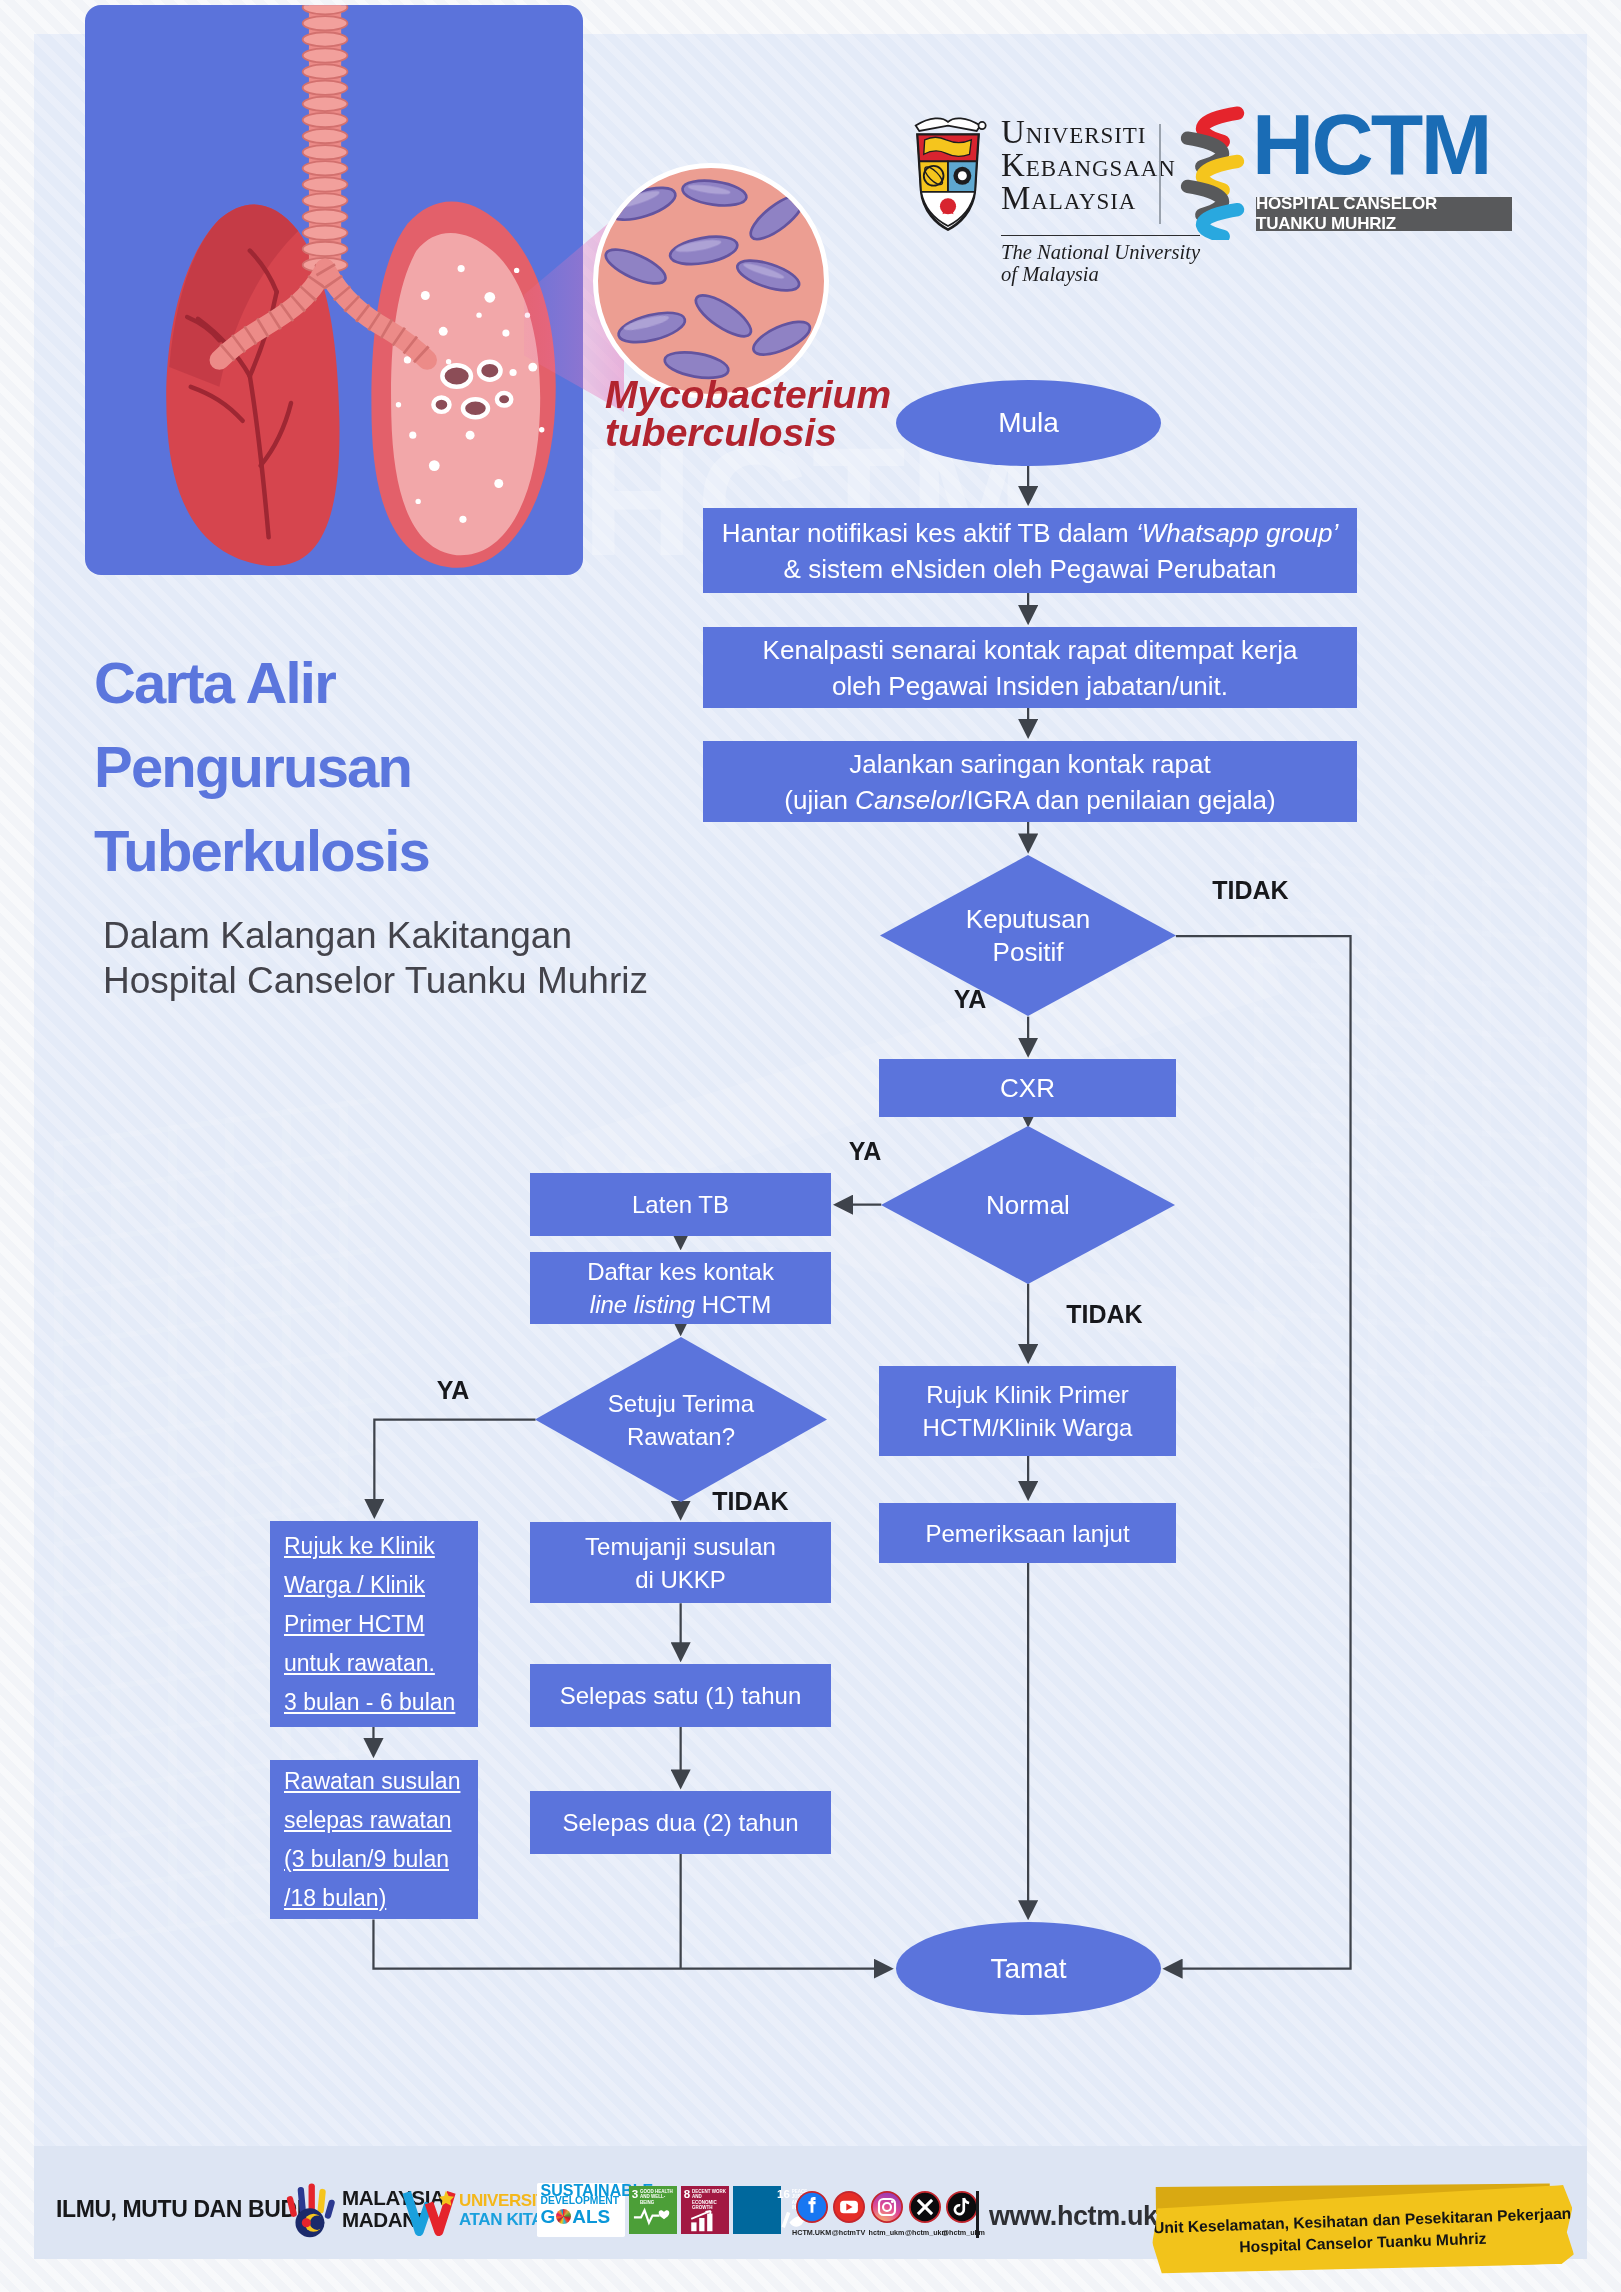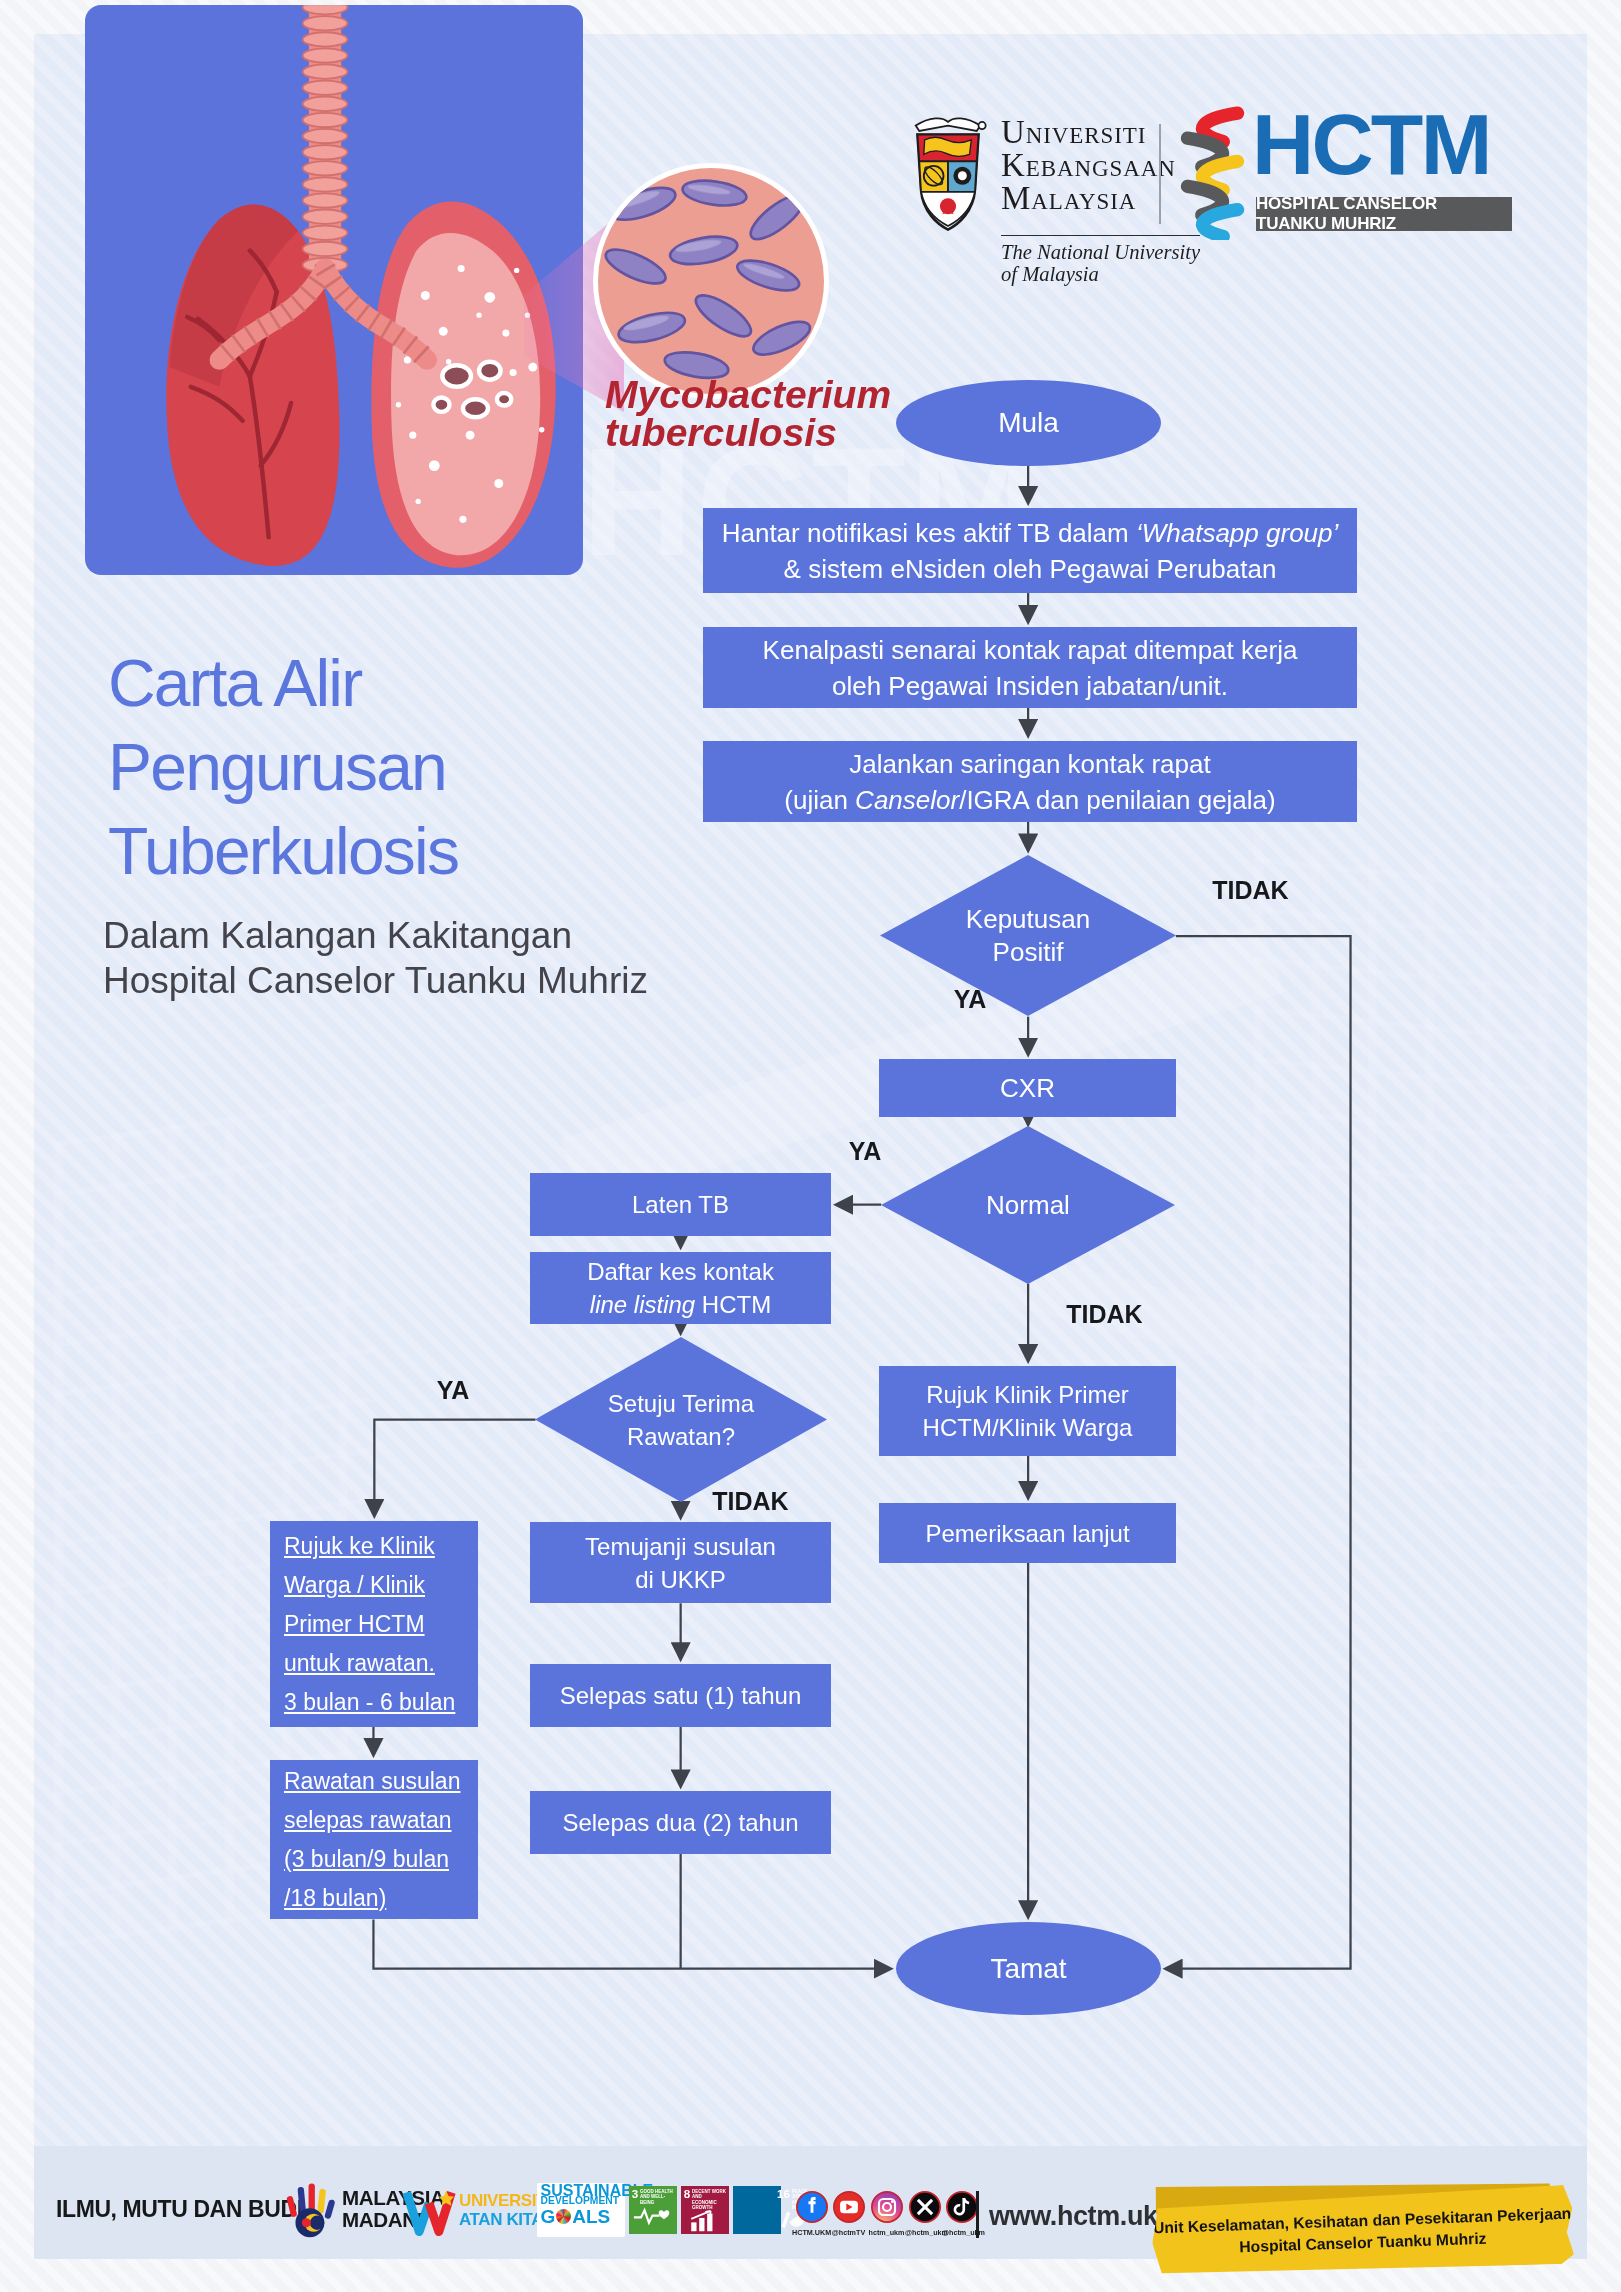--- a/index.html
+++ b/index.html
@@ -22,21 +22,21 @@
   .node .ln{line-height:36px;font-size:26px;}
   .ellipse{border-radius:50%;font-size:28px;}
   .diamond{clip-path:polygon(50% 0,100% 50%,50% 100%,0 50%);}
   .diamond .ln{line-height:33px;}
   .small .ln{font-size:24px;line-height:33px;}
   .leftcol{align-items:flex-start;text-align:left;padding-left:14px;box-sizing:border-box;text-decoration:underline;}
   .leftcol .ln{font-size:23px;line-height:39px;}
   .lbl{font-size:25px;font-weight:bold;color:#17181c;text-align:center;}
   .it{font-style:italic;}
   
-  #title{left:108px;top:641px;color:var(--accent-text);font-weight:normal;font-size:66px;line-height:84px;letter-spacing:-1.8px;}
+  #title{left:94px;top:641px;color:var(--accent-text);font-weight:bold;font-size:58px;line-height:84px;letter-spacing:-1.8px;}
   #subtitle{left:95px;top:913px;color:#43434b;font-size:37px;line-height:45px;margin-left:8px;}
   
   #ukm-text{left:1001px;top:116px;color:#1d1d1f;font-family:"Liberation Serif",serif;}
   #ukm-text .l{font-variant:small-caps;font-size:33px;line-height:33px;letter-spacing:0.9px;}
   #ukm-tagline{border-top:1.8px solid #2c2c2e;margin-top:20px;padding-top:4.5px;font-style:italic;font-size:20.6px;line-height:22.4px;}
   #logo-divider{left:1159px;top:124px;width:1.8px;height:100px;background:#9aa2ad;}
   #hctm-word{left:1252px;top:95px;font-size:86px;font-weight:bold;color:var(--hctm-blue);letter-spacing:-2.7px;}
   #hctm-bar{left:1256px;top:197px;width:256px;height:34px;background:#58595b;color:#fff;display:flex;align-items:center;justify-content:center;font-size:17px;font-weight:bold;letter-spacing:-0.2px;}
   
   #blue-panel{left:85px;top:5.4px;width:498px;height:570px;background:#5b73db;border-radius:16px;}

